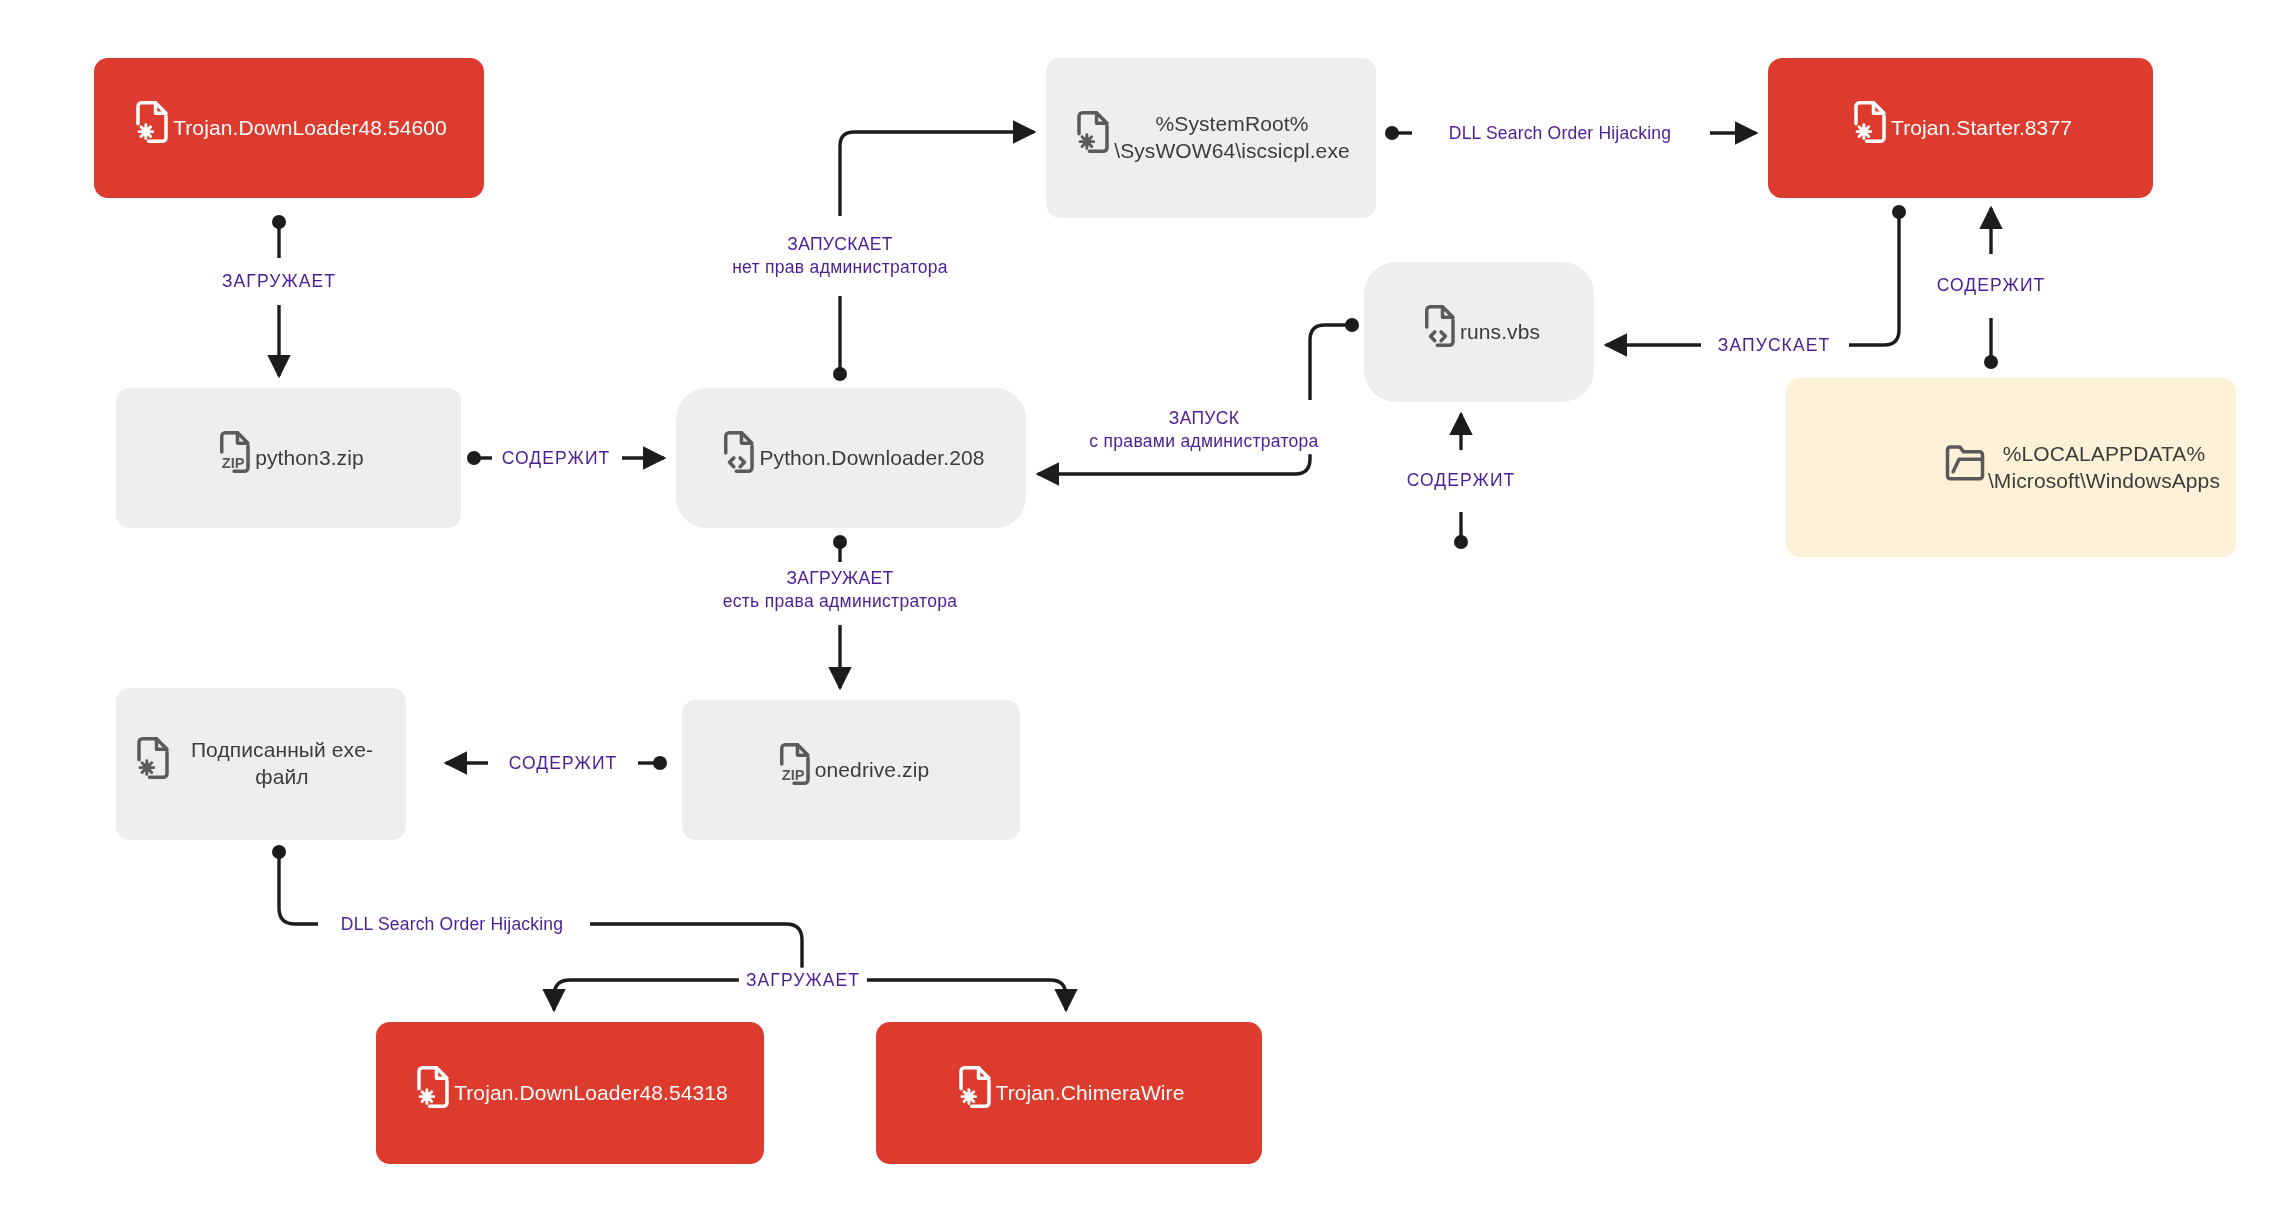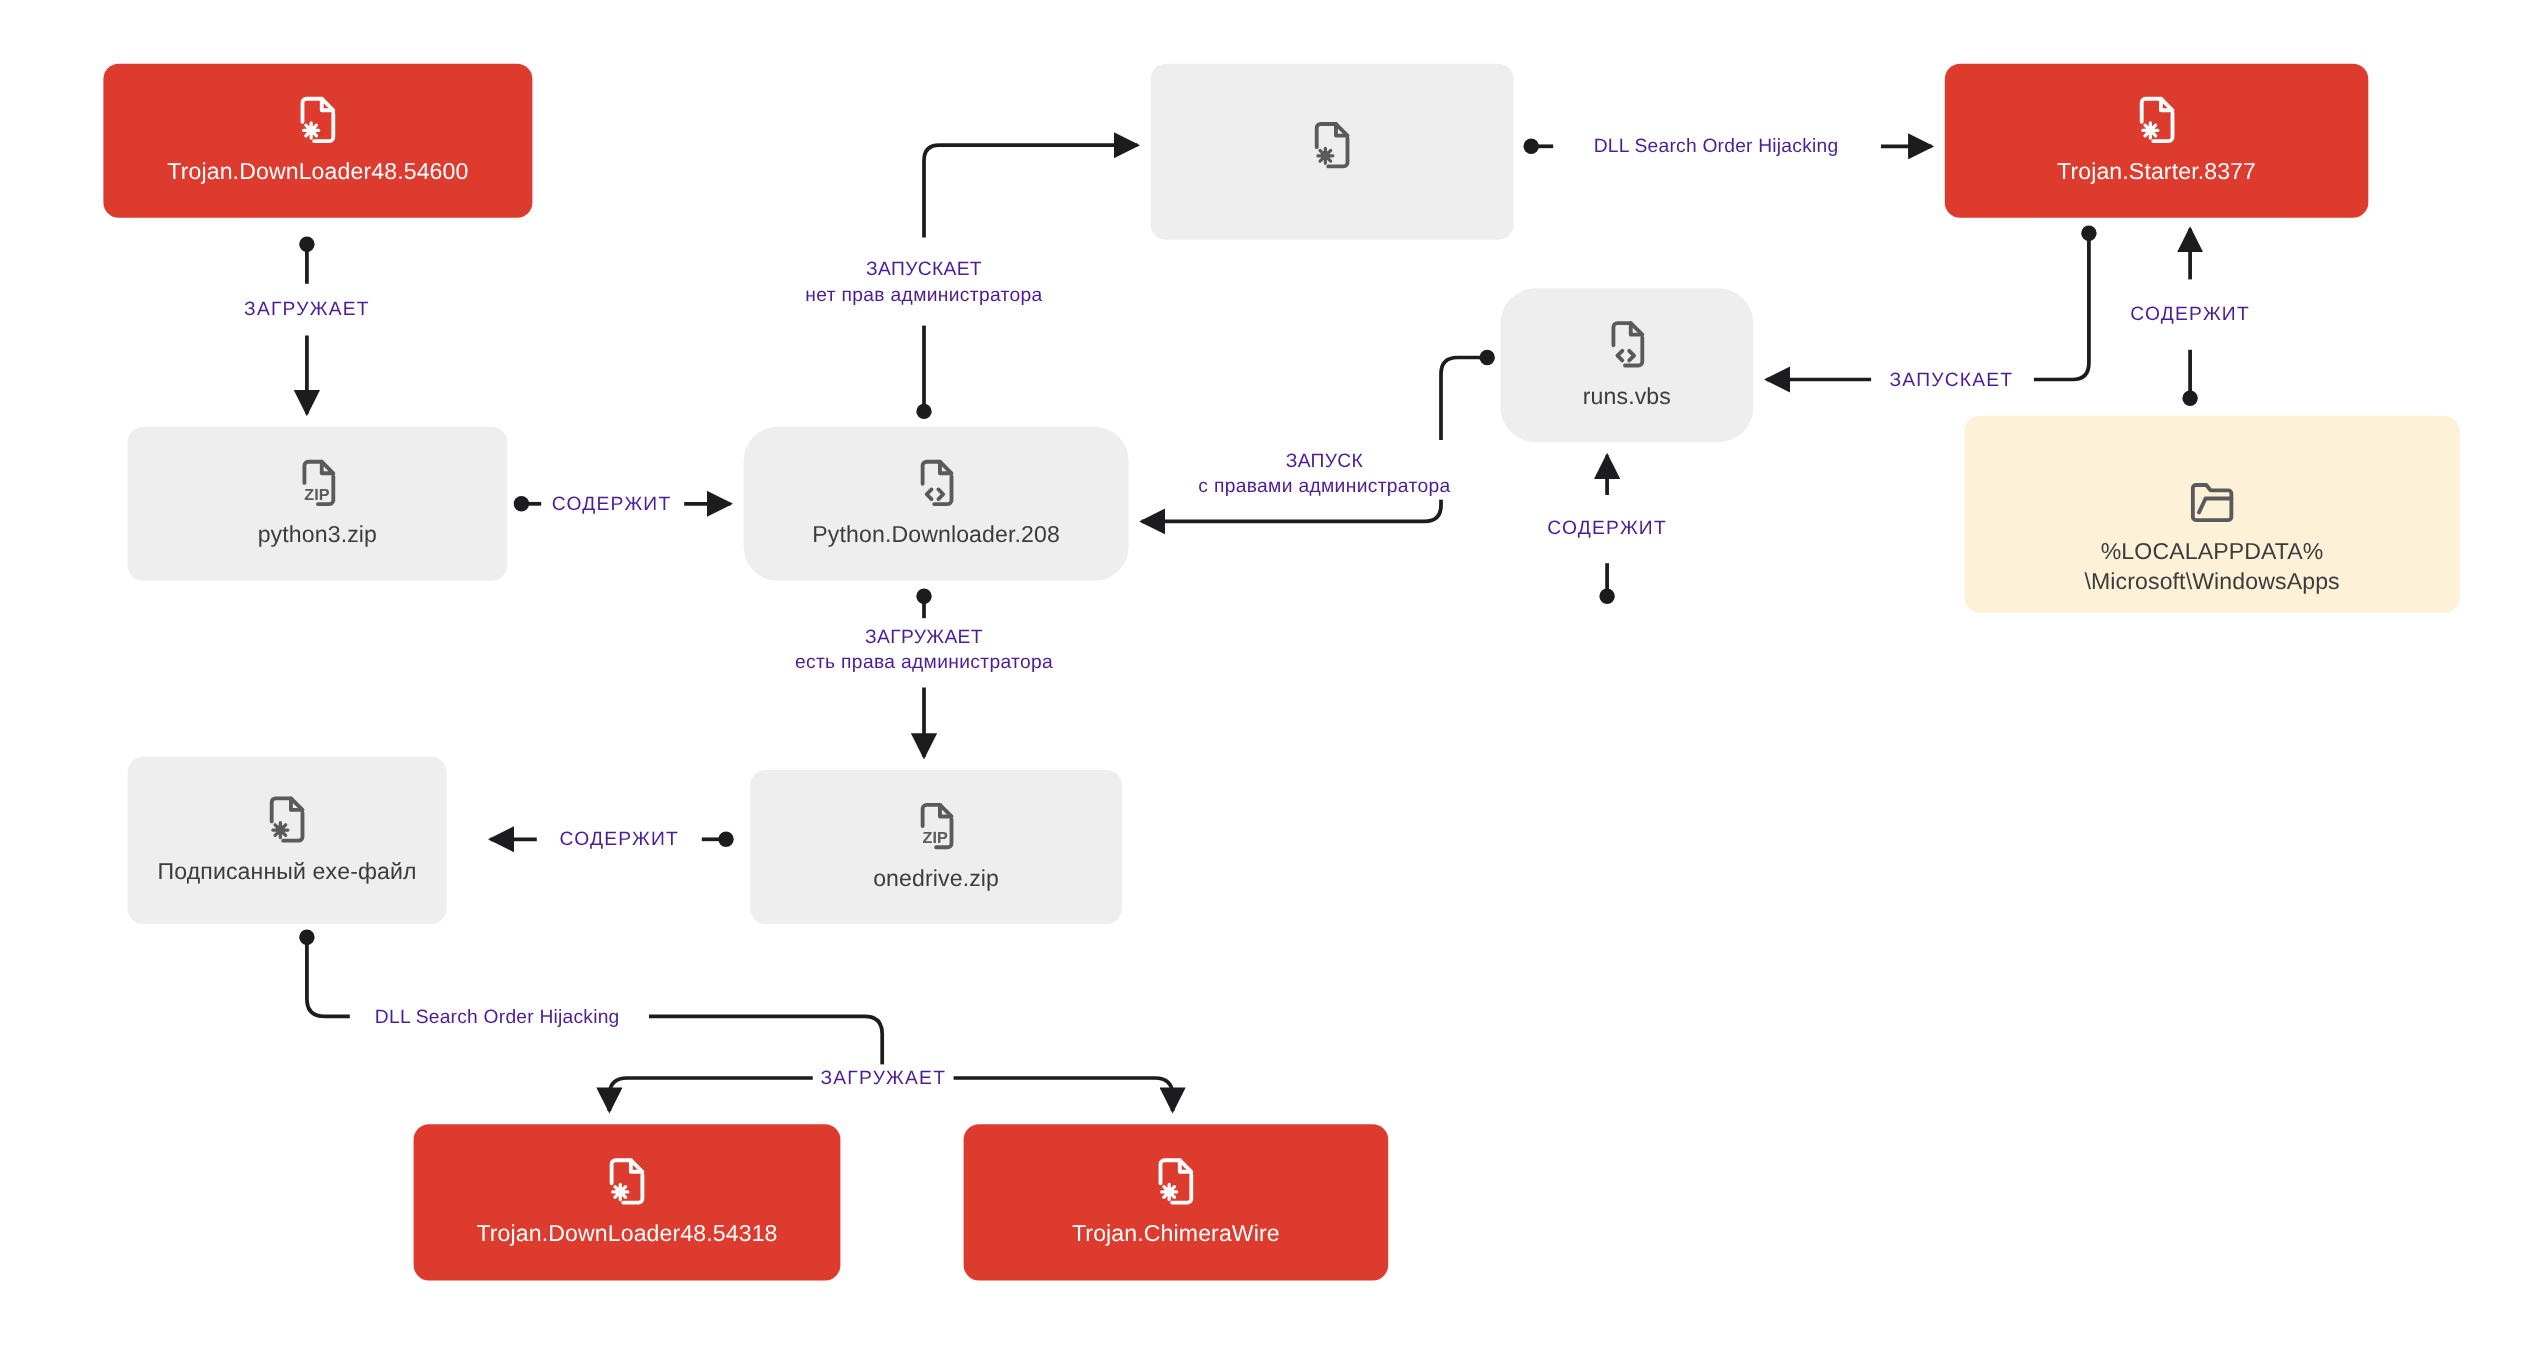--- a/index.html
+++ b/index.html
@@ -24,21 +24,21 @@
     left: 0; top: 0;
     width: 2294px;
     height: 1224px;
     pointer-events: none;
   }
   .node {
     position: absolute;
     box-sizing: border-box;
     border-radius: 14px;
     display: flex;
-    flex-direction: column;
+    flex-direction: row;
     align-items: center;
     justify-content: center;
     text-align: center;
     padding: 14px 16px;
   }
   .node .icon {
     display: block;
     line-height: 0;
     margin-bottom: 12px;
   }
@@ -209,20 +209,22 @@
       <svg width="42" height="46" viewBox="0 0 24 26" fill="none" stroke="#5a5a5a" stroke-width="2" stroke-linecap="round" stroke-linejoin="round">
         <path d="M20 9.5 V22 a2 2 0 0 1 -2 2 H10"></path>
         <path d="M4 14 V4 a2 2 0 0 1 2 -2 h8"></path>
         <path d="M14 2 l6 6 h-6 z"></path>
         <circle cx="8.5" cy="18.5" r="2.6" fill="#5a5a5a" stroke="none"></circle>
         <path d="M8.5 14.6 v1.1 M8.5 21.3 v1.1 M4.6 18.5 h1.1 M11.3 18.5 h1.1
                  M5.75 15.75 l0.8 0.8 M10.45 20.45 l0.8 0.8
                  M11.25 15.75 l-0.8 0.8 M6.55 20.45 l-0.8 0.8" stroke="#5a5a5a" stroke-width="1.7"></path>
       </svg>
     </span>
+    <span class="label">%SystemRoot%
+\SysWOW64\iscsicpl.exe</span>
   </div>
 
   <div class="node red" style="left:1768px; top:58px; width:385px; height:140px;">
     <span class="icon">
       <svg width="42" height="46" viewBox="0 0 24 26" fill="none" stroke="#ffffff" stroke-width="2" stroke-linecap="round" stroke-linejoin="round">
         <path d="M20 9.5 V22 a2 2 0 0 1 -2 2 H10"></path>
         <path d="M4 14 V4 a2 2 0 0 1 2 -2 h8"></path>
         <path d="M14 2 l6 6 h-6 z"></path>
         <circle cx="8.5" cy="18.5" r="2.6" fill="#ffffff" stroke="none"></circle>
         <path d="M8.5 14.6 v1.1 M8.5 21.3 v1.1 M4.6 18.5 h1.1 M11.3 18.5 h1.1

